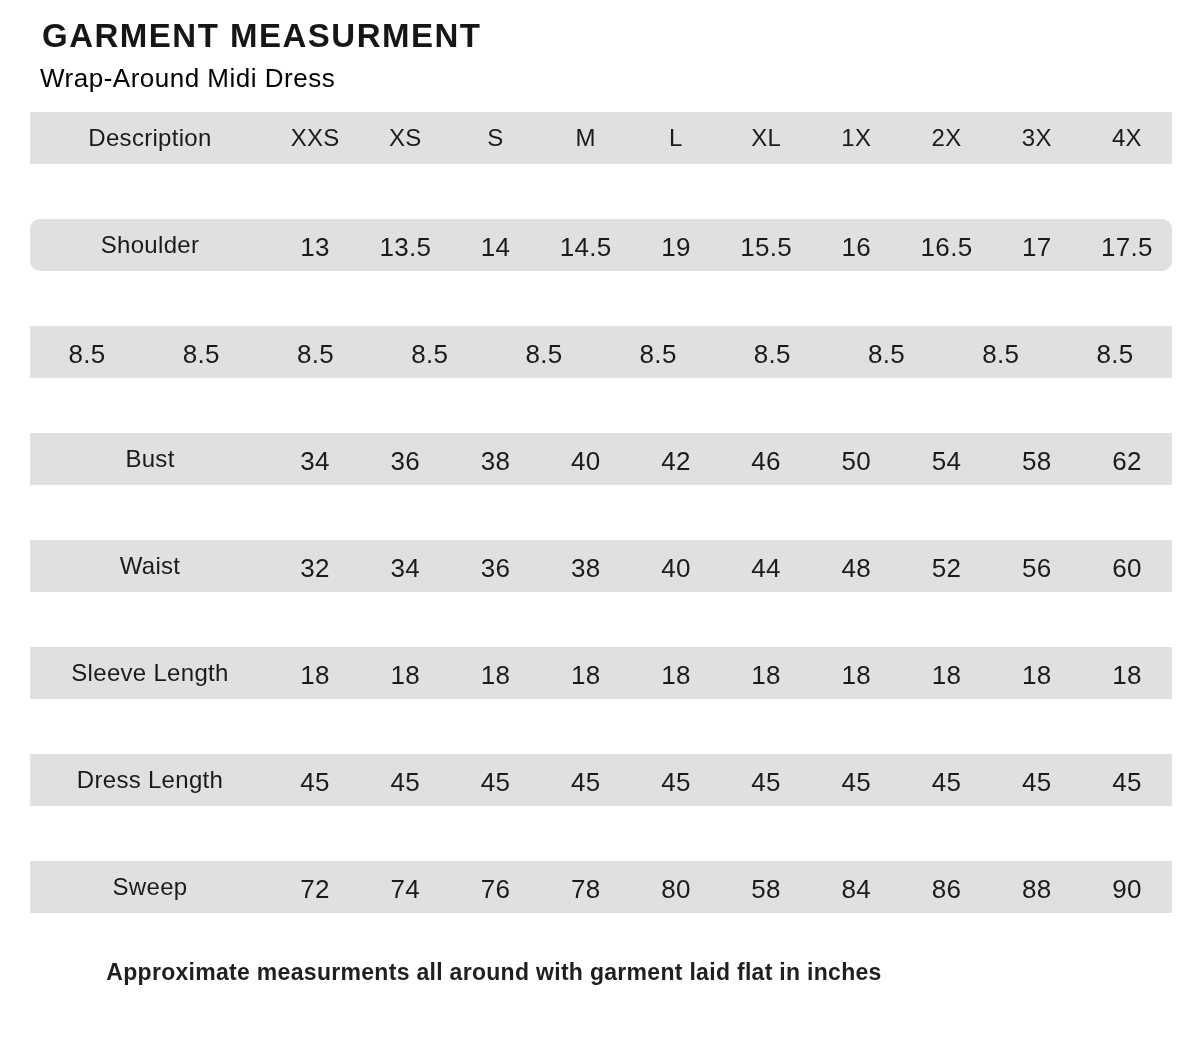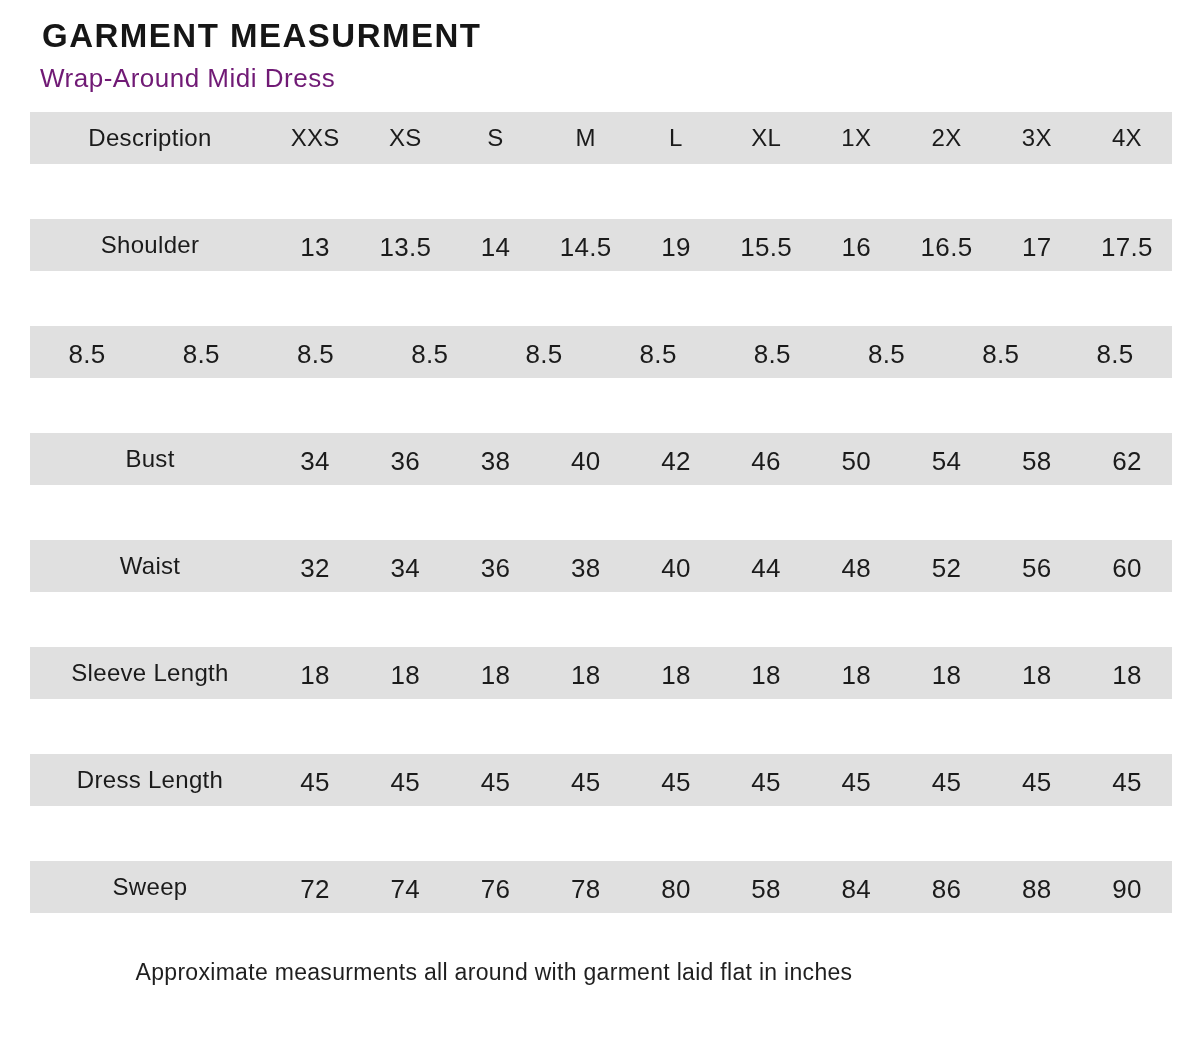--- a/index.html
+++ b/index.html
@@ -25,36 +25,36 @@
     letter-spacing:1.5px;
     line-height:40px;
     color:#161616;
   }
   .subtitle{
     padding:7px 0 0 40px;
     font-size:26px;
     font-weight:400;
     letter-spacing:0.5px;
     line-height:31px;
-    color:#701a75;
+    color:#000000;
   }
   .table{
     margin:18px 28px 0 30px;
     width:1142px;
   }
   .row{
     display:flex;
     align-items:center;
     height:52px;
     background:var(--stripe);
   }
   .row + .row, #body-rows .row{
     margin-top:55px;
   }
-  #body-rows .row:first-child{}
+  #body-rows .row:first-child{border-radius:10px;}
   .cell{
     flex:1 1 0;
     text-align:center;
     font-size:26px;
     font-weight:500;
     letter-spacing:0.3px;
     color:#1b1b1b;
     white-space:nowrap;
   }
   .cell.label{
@@ -66,21 +66,21 @@
     font-size:24px;
     font-weight:400;
   }
   .cell.value{
     padding-top:4px;
   }
   .footnote{
     margin-top:46px;
     text-align:center;
     font-size:23px;
-    font-weight:400;
+    font-weight:700;
     letter-spacing:0.3px;
     color:#1f1f1f;
   }
 </style>
 </head>
 <body>
 
 <div class="page">
   <h1 class="title">GARMENT MEASURMENT</h1>
   <div class="subtitle">Wrap-Around Midi Dress</div>

